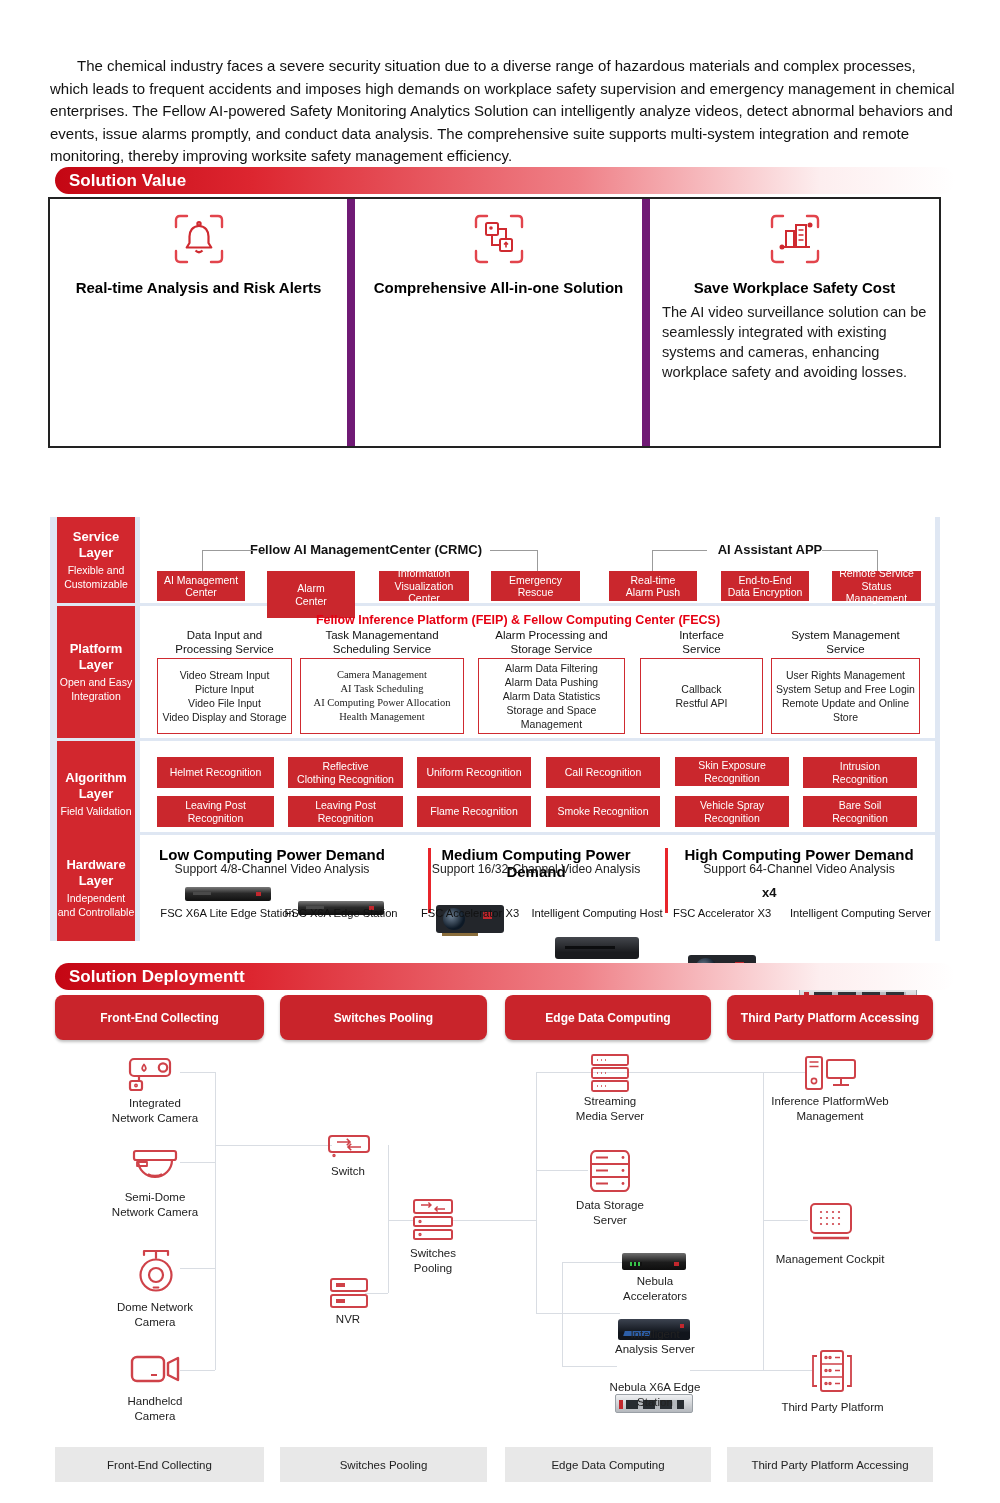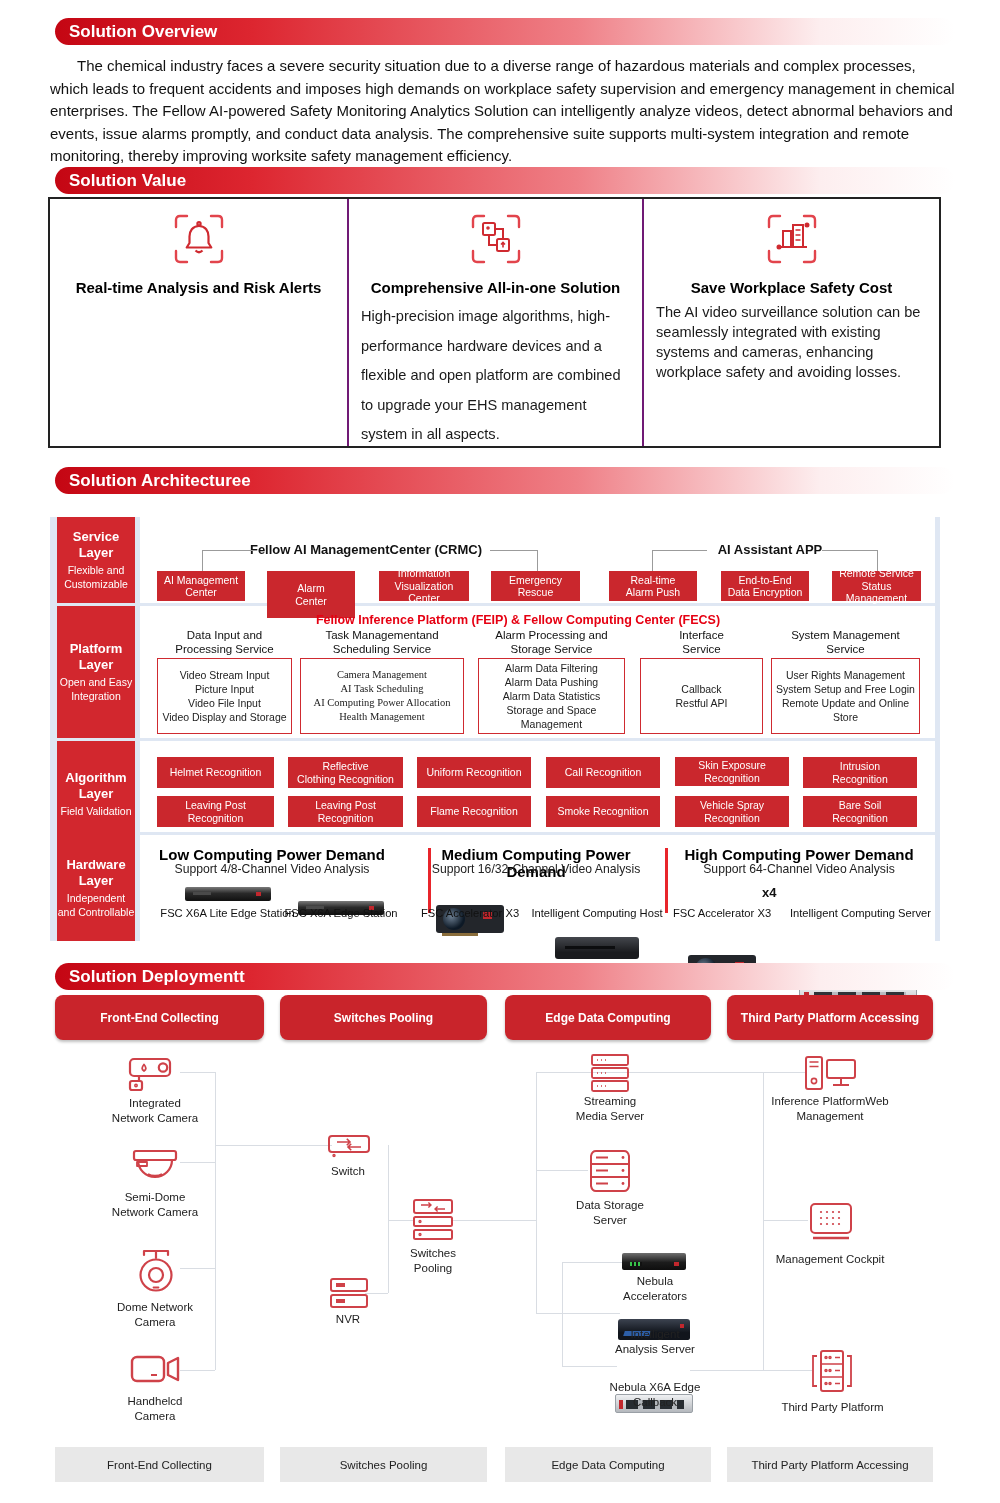--- a/index.html
+++ b/index.html
@@ -14,21 +14,21 @@
     background: linear-gradient(90deg, #c40613 0%, #dd2630 22%, #ef8087 58%, #fdeeef 85%, #ffffff 100%);
     color: #fff; font-weight: bold; font-size: 17px; padding-left: 14px;
   }
 
   
   .overview-p { font-size: 15px; line-height: 22.5px; color: #111; text-indent: 27px; }
 
   
   .value-table { display: flex; border: 2px solid #222; background: #fff; }
   .value-col { padding: 10px 12px 6px 12px; }
-  .value-col + .value-col { border-left: 2px solid #701a75; }
+  .value-col + .value-col { border-left: 8px solid #701a75; }
   .value-icon-wrap { display: flex; justify-content: center; height: 62px; }
   .value-title { font-size: 15px; font-weight: bold; text-align: center; margin: 8px 0 6px 0; color: #000; }
   .value-body { font-size: 14.6px; line-height: 20px; color: #1a1a1a; }
   .value-body.sparse { line-height: 29.5px; }
 
   
   .arch-panel { background: #dfe7f3; }
   .layer-tab { background: #d2272e; color: #fff; display: flex; flex-direction: column; justify-content: center; align-items: center; text-align: center; }
   .layer-title { font-weight: bold; font-size: 13px; line-height: 16px; }
   .layer-cap { font-size: 10.5px; line-height: 13.5px; margin-top: 3px; }
@@ -72,21 +72,20 @@
   .node-label { font-size: 11.5px; line-height: 14.5px; color: #222; text-align: center; white-space: pre-line; }
   .ln { background: #d9dde3; }
   .footer-bar { background: #e8e8e8; color: #222; font-size: 11.5px; display: flex; align-items: center; justify-content: center; }
   .x4-tag { font-size: 13px; font-weight: bold; color: #111; }
 </style>
 </head>
 <body>
 
 <div class="page">
 
-  <div class="abs pill-header" style="left:55px; top:18px; width:900px;">Solution Overview</div>
   <div class="abs overview-p" style="left:50px; top:55px; width:905px;">The chemical industry faces a severe security situation due to a diverse range of hazardous materials and complex processes, which leads to frequent accidents and imposes high demands on workplace safety supervision and emergency management in chemical enterprises. The Fellow AI-powered Safety Monitoring Analytics Solution can intelligently analyze videos, detect abnormal behaviors and events, issue alarms promptly, and conduct data analysis. The comprehensive suite supports multi-system integration and remote  monitoring, thereby improving worksite safety management efficiency.</div>
 
   <div class="abs pill-header" style="left:55px; top:167px; width:900px;">Solution Value</div>
 
   <div class="abs value-table" style="left:48px; top:197px; width:893px; height:251px;">
     <div class="value-col" style="width:297px;">
       <div class="value-icon-wrap">
         <svg width="60" height="60" viewBox="0 0 60 60" fill="none">
           <g stroke="#e2444c" stroke-width="2.4" stroke-linecap="round">
             <path d="M7 18 V11 Q7 7 11 7 H18"></path>
@@ -116,21 +115,20 @@
             <rect x="17" y="14" width="12" height="12" rx="1.5"></rect>
             <rect x="31" y="30" width="12" height="12" rx="1.5"></rect>
             <path d="M29 20 h8 v10"></path>
             <path d="M23 26 v10 h8"></path>
             <circle cx="22" cy="19" r="0.8" fill="#cf2a30"></circle>
             <path d="M37 38.5 v-5 m-2 2 l2 -2 l2 2" stroke-width="1.6"></path>
           </g>
         </svg>
       </div>
       <div class="value-title">Comprehensive All-in-one Solution</div>
-      <div class="value-body sparse">High-precision image algorithms, high-performance hardware devices and a flexible and open platform are combined to upgrade your EHS management system in all aspects.</div>
     </div>
     <div class="value-col" style="width:297px;">
       <div class="value-icon-wrap">
         <svg width="60" height="60" viewBox="0 0 60 60" fill="none">
           <g stroke="#e2444c" stroke-width="2.4" stroke-linecap="round">
             <path d="M7 18 V11 Q7 7 11 7 H18"></path>
               <path d="M42 7 H49 Q53 7 53 11 V18"></path>
             <path d="M53 42 V49 Q53 53 49 53 H42"></path>
               <path d="M18 53 H11 Q7 53 7 49 V42"></path>
           </g>
@@ -142,21 +140,20 @@
             <circle cx="17" cy="38" r="1.5" fill="#cf2a30"></circle>
             <circle cx="45" cy="16" r="1.5" fill="#cf2a30"></circle>
           </g>
         </svg>
       </div>
       <div class="value-title">Save Workplace Safety Cost</div>
       <div class="value-body">The AI video surveillance solution can be seamlessly integrated with existing systems and cameras, enhancing workplace safety and avoiding losses.</div>
     </div>
   </div>
 
-  <div class="abs pill-header" style="left:55px; top:467px; width:900px;">Solution Architecturee</div>
 
   <div class="abs arch-panel" style="left:50px; top:517px; width:890px; height:424px;">
 
     <div class="abs layer-tab" style="left:7px; top:0px;   width:78px; height:86px;">
       <div class="layer-title ws">Service
 Layer</div>
       <div class="layer-cap ws">Flexible and
 Customizable</div>
     </div>
     <div class="abs layer-tab" style="left:7px; top:89px;  width:78px; height:132px;">
@@ -447,21 +444,21 @@
         <b></b>
       </div>
     <div class="abs node-label" style="left:580px; top:277px; width:150px;">Intelligent
 Analysis Server</div>
 
     <div class="abs x6a-dev" style="left:615px; top:306px;">
         <b></b>
         <i></i>
       </div>
     <div class="abs node-label" style="left:580px; top:330px; width:150px;">Nebula X6A Edge
-Callback</div>
+Station</div>
 
     <div class="abs" style="left:802px; top:4px;">
       <svg width="58" height="40" viewBox="0 0 58 40" fill="none" stroke="#cf4249" stroke-width="2">
         <rect x="4" y="3" width="16" height="32" rx="2"></rect>
         <path d="M7.5 8 h9 M7.5 12.5 h9" stroke-width="1.6"></path>
         <circle cx="12" cy="27" r="2.6" stroke-width="1.6"></circle>
         <rect x="25" y="6" width="28" height="18" rx="2"></rect>
         <path d="M39 24 v7 M31 31 h16"></path>
       </svg>
     </div>

